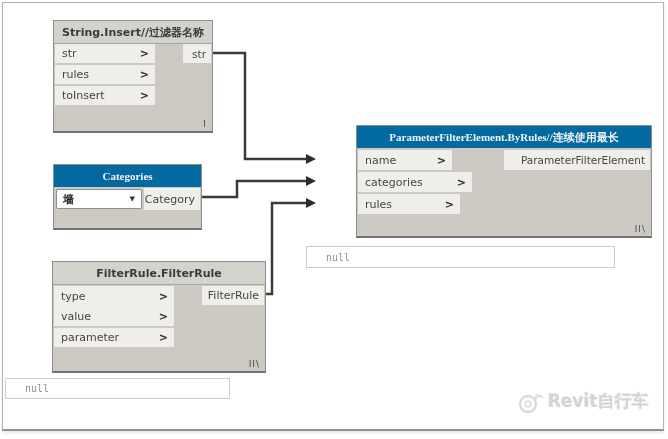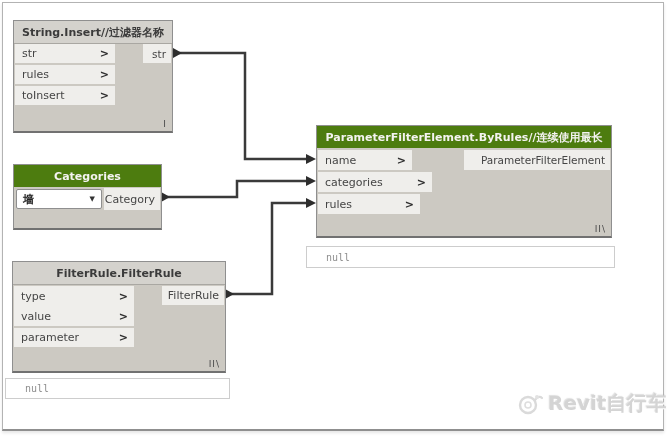--- a/index.html
+++ b/index.html
@@ -8,27 +8,27 @@
     overflow:hidden; font-family:"DejaVu Sans", sans-serif;
   }
   .frame {
     position:absolute; left:2px; top:2px; width:662px; height:429px;
     border:1px solid #b3b3b3; border-bottom:2px solid #8f8f8f;
     box-sizing:border-box; box-shadow:0 2px 3px rgba(0,0,0,0.10);
   }
   .wires { position:absolute; left:0; top:0; z-index:1; }
   .node {
     position:absolute; z-index:2; box-sizing:border-box;
-    background:#ccc9c2; border:1px solid #8f8f8f; border-bottom:2px solid #717171;
+    background:#ccc9c2; border:1px solid #8f8f8f; border-bottom:2px solid #717171;margin-left:40px;
   }
   .hdr {
     height:22px; display:flex; align-items:center; justify-content:center;
     font-size:11px; font-weight:bold; white-space:nowrap; overflow:hidden;
   }
-  .hdr.dark  { background:#4d7c0f; color:#f4f3f1; }
+  .hdr.dark  { background:#0369a1; color:#f4f3f1;font-family:Liberation Serif, serif; }
   .hdr.light { background:#d4d2cd; color:#3b3b3b; border-bottom:1px solid #a9a7a2; }
   .inrow {
     position:absolute; left:1px; background:#efeeeb; box-sizing:border-box;
     display:flex; align-items:center; justify-content:space-between;
     padding:0 6px 0 7px; font-size:11px; color:#454545;
   }
   .outrow {
     position:absolute; right:1px; background:#efeeeb; box-sizing:border-box;
     display:flex; align-items:center; justify-content:flex-end;
     padding:0 5px; font-size:10.5px; color:#454545; white-space:nowrap;
@@ -46,21 +46,21 @@
     font-weight:bold; color:#222222;
   }
   .dd-arrow { font-size:7px; color:#333333; }
   .preview {
     position:absolute; z-index:2; background:#ffffff; border:1px solid #cdcdcd;
     box-sizing:border-box; display:flex; align-items:center; padding:0 19px;
     font-family:"DejaVu Sans Mono", monospace; font-size:10px; color:#8f8f8f;
   }
   .watermark {
     position:absolute; left:516px; top:390px; z-index:3; display:flex;
-    align-items:flex-end; gap:4px; color:#d4d4d4; font-size:20px; font-weight:bold;
+    align-items:flex-start; gap:4px; color:#d4d4d4; font-size:17px; font-weight:bold;
     text-shadow:1px 1px 0 rgba(255,255,255,0.95), -1px -1px 1px rgba(185,185,185,0.45);
   }
 </style>
 </head>
 <body>
 
 <div class="screen">
   <div class="frame"></div>
 
   <svg class="wires" width="668" height="439">

